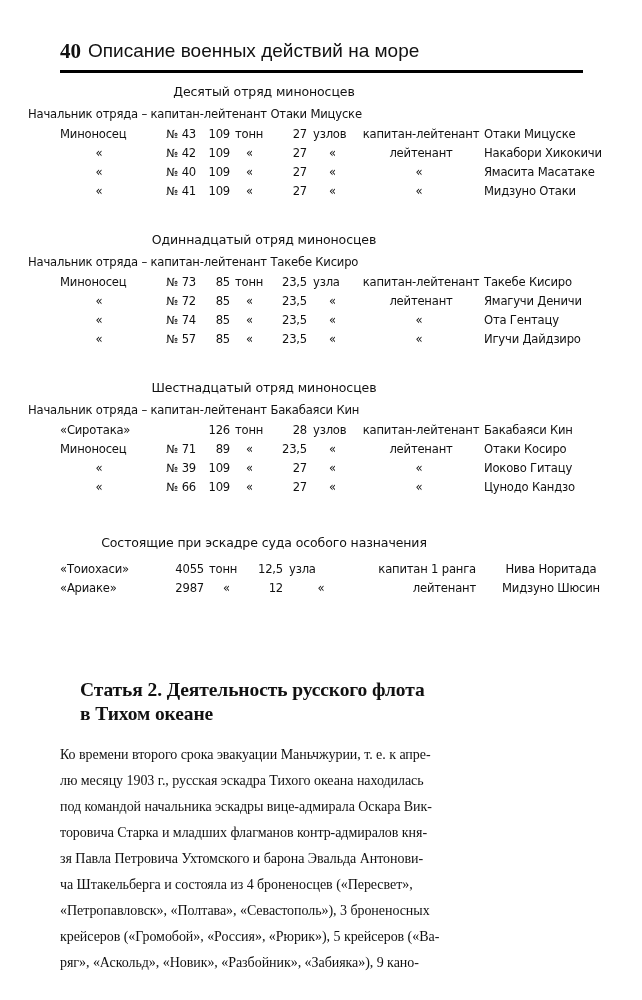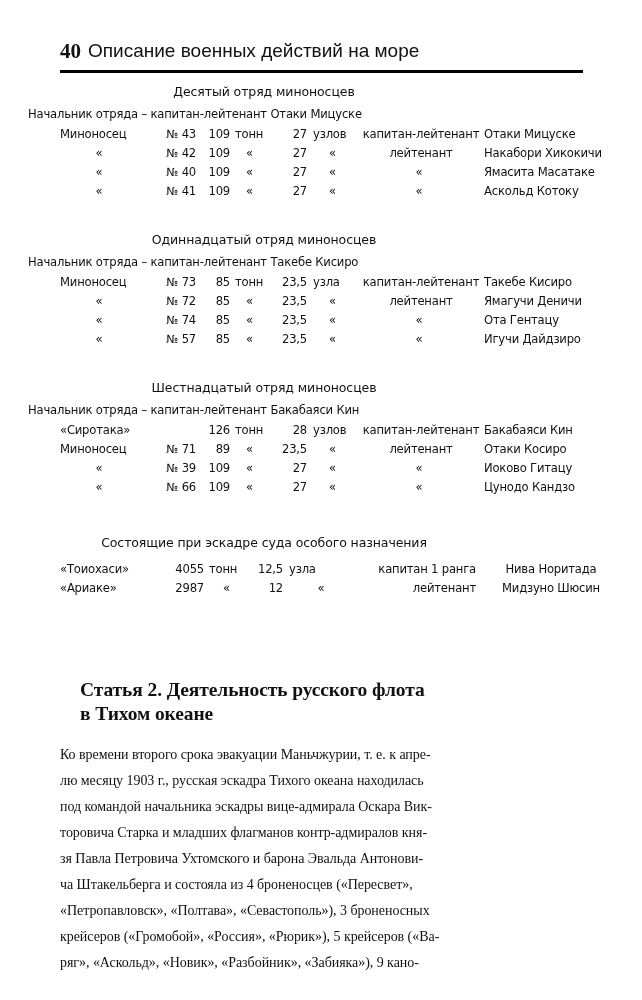--- a/index.html
+++ b/index.html
@@ -198,21 +198,21 @@
         <td class="c-name">Ямасита Масатаке</td>
       </tr>
       <tr>
         <td class="c-ship ctr">«</td>
         <td class="c-num">№ 41</td>
         <td class="c-tons">109</td>
         <td class="c-tonsu ctr">«</td>
         <td class="c-speed">27</td>
         <td class="c-speedu ctr">«</td>
         <td class="c-rank ctr">«</td>
-        <td class="c-name">Аскольд Котоку</td>
+        <td class="c-name">Мидзуно Отаки</td>
       </tr>
     </tbody>
       </table>
   </div>
 
   <div class="block" style="top:232px">
     <div class="block-title">Одиннадцатый отряд миноносцев</div>
     <div class="block-lead">Начальник отряда – капитан-лейтенант Такебе Кисиро</div>
     <table class="fleet">
         <tbody>

